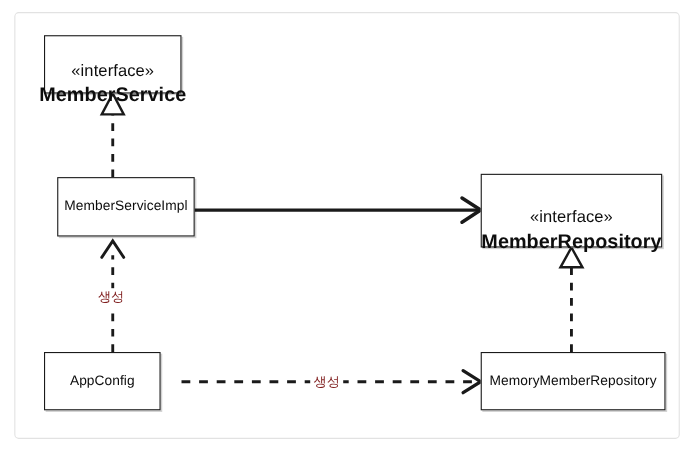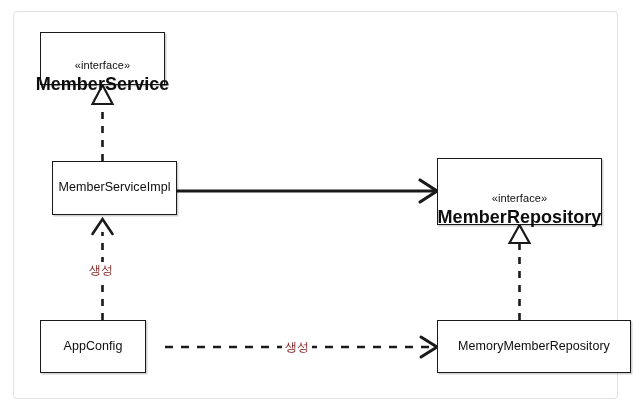--- a/index.html
+++ b/index.html
@@ -43,21 +43,21 @@
     box-shadow: 1.5px 1.5px 0 rgba(0,0,0,0.18);
     display: flex;
     flex-direction: column;
     align-items: center;
     justify-content: center;
     text-align: center;
     line-height: 1.25;
     z-index: 5;
   }
   .stereotype {
-    font-size: 11px;
+    font-size: 15px;
     color: #0d0d0d;
     font-weight: normal;
     letter-spacing: 0.1px;
     margin-top: 37px;
   }
   .cls-name {
     font-size: 18px;
     color: #0d0d0d;
     font-weight: bold;
     letter-spacing: 0.05px;
@@ -126,21 +126,21 @@
 
   <div class="uml-box" style="left:437px; top:158px; width:165px; height:67px;">
     <div class="stereotype">«interface»</div>
     <div class="cls-name">MemberRepository</div>
   </div>
 
   <div class="uml-box" style="left:40px; top:320px; width:106px; height:53px;">
     <div class="cls-name-plain">AppConfig</div>
   </div>
 
-  <div class="uml-box" style="left:437px; top:320px; width:194px; height:53px;">
+  <div class="uml-box" style="left:437px; top:320px; width:168px; height:53px;">
     <div class="cls-name-plain">MemoryMemberRepository</div>
   </div>
 
   <div class="edge-label" style="left:86px; top:262px;">생성</div>
 
   <div class="edge-label" style="left:282px; top:339px;">생성</div>
 
 </div>
 
 </body></html>

